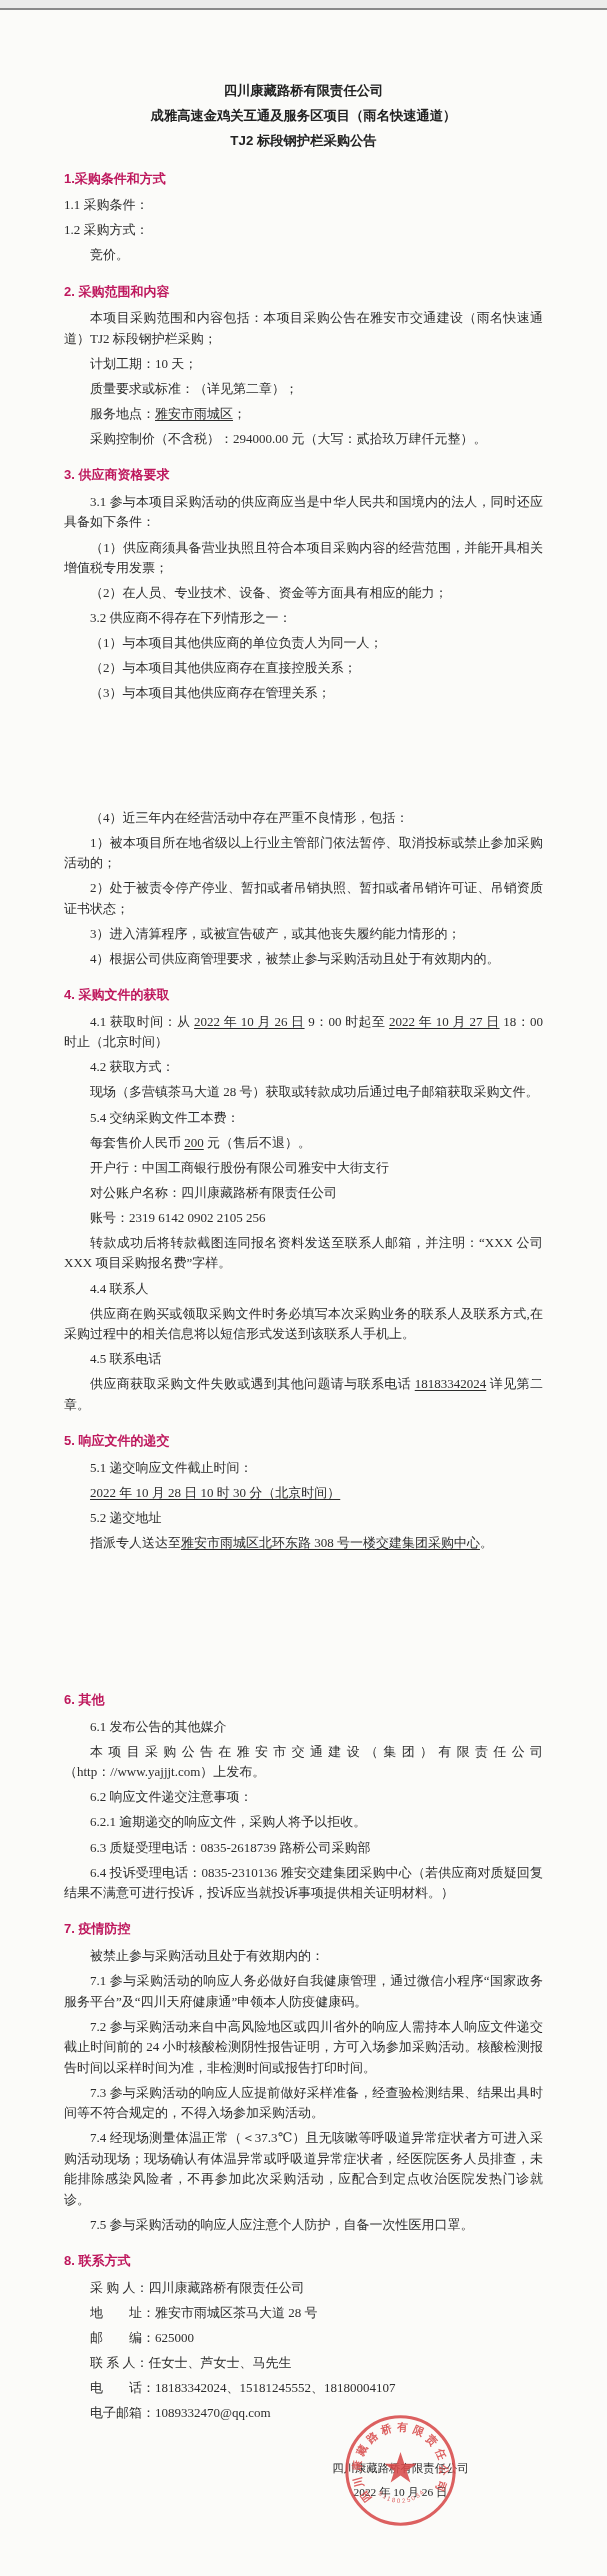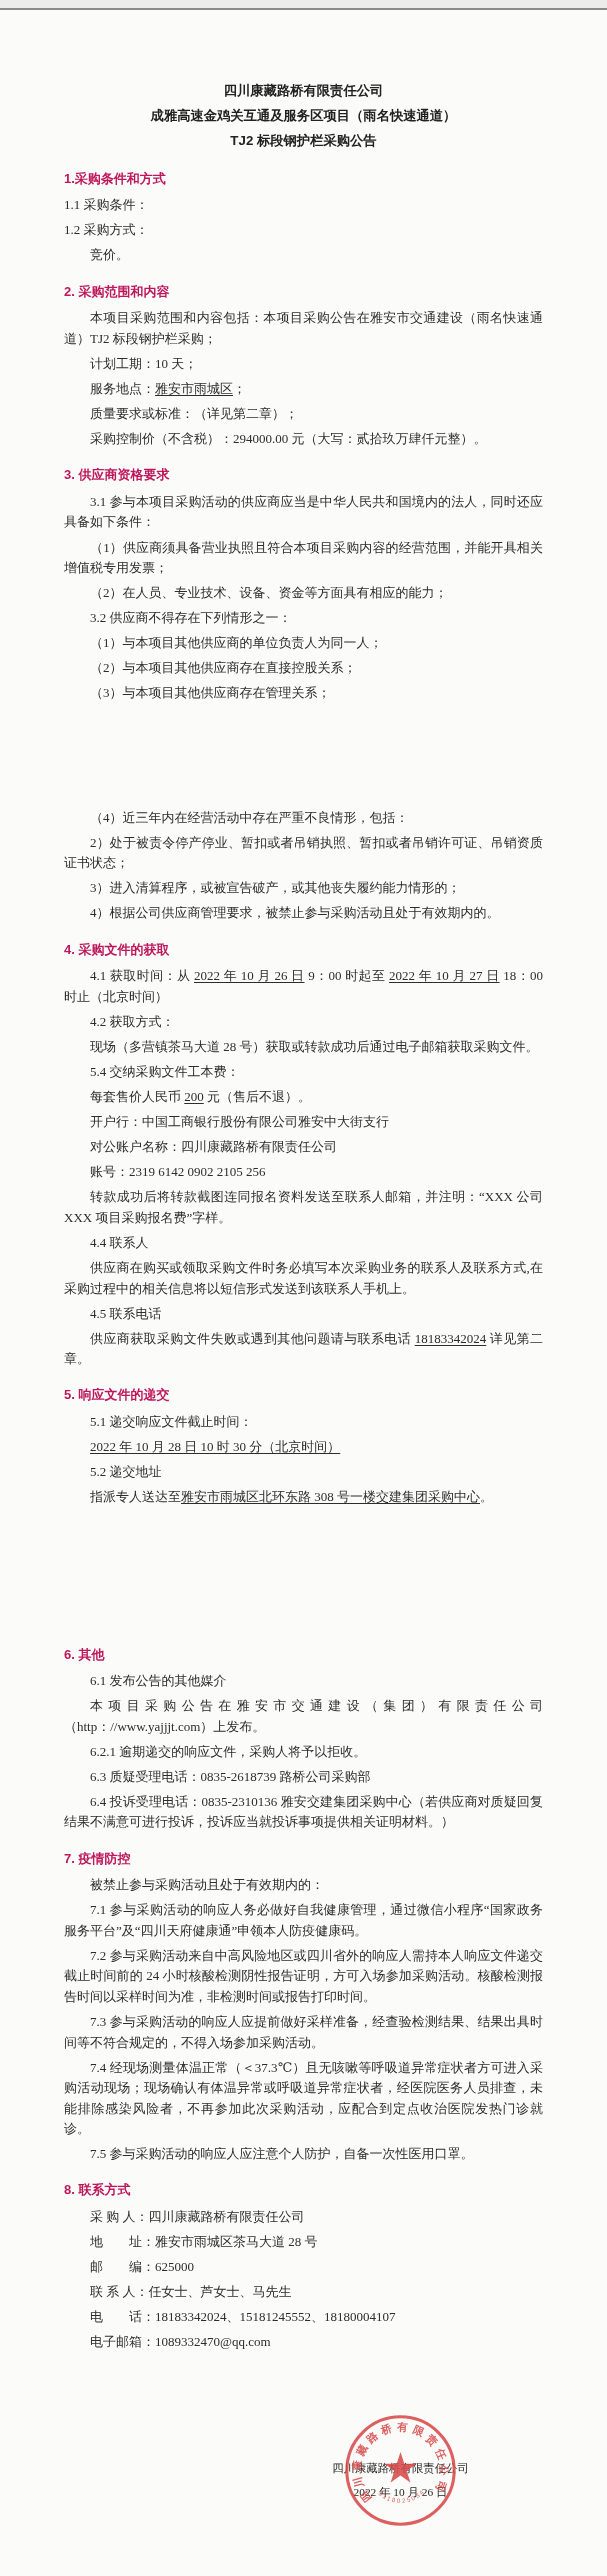--- a/index.html
+++ b/index.html
@@ -44,36 +44,37 @@
     <div class="title-line">TJ2 标段钢护栏采购公告</div>
 
     <h2>1.采购条件和方式</h2>
     <p class="flush">1.1 采购条件：</p>
     <p class="flush">1.2 采购方式：</p>
     <p>竞价。</p>
 
     <h2>2. 采购范围和内容</h2>
     <p>本项目采购范围和内容包括：本项目采购公告在雅安市交通建设（雨名快速通道）TJ2 标段钢护栏采购；</p>
     <p>计划工期：10 天；</p>
+    <p>质量要求或标准：（详见第二章）；</p>
     <p><span>服务地点：</span><span class="u">雅安市雨城区</span><span>；</span></p>
-    <p>质量要求或标准：（详见第二章）；</p>
     <p>采购控制价（不含税）：294000.00 元（大写：贰拾玖万肆仟元整）。</p>
 
     <h2>3. 供应商资格要求</h2>
     <p>3.1 参与本项目采购活动的供应商应当是中华人民共和国境内的法人，同时还应具备如下条件：</p>
     <p>（1）供应商须具备营业执照且符合本项目采购内容的经营范围，并能开具相关增值税专用发票；</p>
     <p>（2）在人员、专业技术、设备、资金等方面具有相应的能力；</p>
     <p>3.2 供应商不得存在下列情形之一：</p>
     <p>（1）与本项目其他供应商的单位负责人为同一人；</p>
     <p>（2）与本项目其他供应商存在直接控股关系；</p>
     <p>（3）与本项目其他供应商存在管理关系；</p>
 
     <div class="gap1"></div>
 
     <p>（4）近三年内在经营活动中存在严重不良情形，包括：</p>
+    <p>1）被本项目所在地省级以上行业主管部门依法暂停、取消投标或禁止参加采购活动的；</p>
     <p>2）处于被责令停产停业、暂扣或者吊销执照、暂扣或者吊销许可证、吊销资质证书状态；</p>
     <p>3）进入清算程序，或被宣告破产，或其他丧失履约能力情形的；</p>
     <p>4）根据公司供应商管理要求，被禁止参与采购活动且处于有效期内的。</p>
 
     <h2>4. 采购文件的获取</h2>
     <p><span>4.1 获取时间：从 </span><span class="u">2022 年 10 月 26 日</span><span> 9：00 时起至 </span><span class="u">2022 年 10 月 27 日</span><span> 18：00 时止（北京时间）</span></p>
     <p>4.2 获取方式：</p>
     <p>现场（多营镇茶马大道 28 号）获取或转款成功后通过电子邮箱获取采购文件。</p>
     <p>5.4 交纳采购文件工本费：</p>
     <p><span>每套售价人民币 </span><span class="u">200</span><span> 元（售后不退）。</span></p>
@@ -90,20 +91,21 @@
     <p>5.1 递交响应文件截止时间：</p>
     <p><span class="u">2022 年 10 月 28 日 10 时 30 分（北京时间）</span></p>
     <p>5.2 递交地址</p>
     <p><span>指派专人送达至</span><span class="u">雅安市雨城区北环东路 308 号一楼交建集团采购中心</span><span>。</span></p>
 
     <div class="gap2"></div>
 
     <h2>6. 其他</h2>
     <p>6.1 发布公告的其他媒介</p>
     <p>本项目采购公告在雅安市交通建设（集团）有限责任公司（http：//www.yajjjt.com）上发布。</p>
+    <p>6.2 响应文件递交注意事项：</p>
     <p>6.2.1 逾期递交的响应文件，采购人将予以拒收。</p>
     <p>6.3 质疑受理电话：0835-2618739 路桥公司采购部</p>
     <p>6.4 投诉受理电话：0835-2310136 雅安交建集团采购中心（若供应商对质疑回复结果不满意可进行投诉，投诉应当就投诉事项提供相关证明材料。）</p>
 
     <h2>7. 疫情防控</h2>
     <p>被禁止参与采购活动且处于有效期内的：</p>
     <p>7.1 参与采购活动的响应人务必做好自我健康管理，通过微信小程序“国家政务服务平台”及“四川天府健康通”申领本人防疫健康码。</p>
     <p>7.2 参与采购活动来自中高风险地区或四川省外的响应人需持本人响应文件递交截止时间前的 24 小时核酸检测阴性报告证明，方可入场参加采购活动。核酸检测报告时间以采样时间为准，非检测时间或报告打印时间。</p>
     <p>7.3 参与采购活动的响应人应提前做好采样准备，经查验检测结果、结果出具时间等不符合规定的，不得入场参加采购活动。</p>
     <p>7.4 经现场测量体温正常（＜37.3℃）且无咳嗽等呼吸道异常症状者方可进入采购活动现场；现场确认有体温异常或呼吸道异常症状者，经医院医务人员排查，未能排除感染风险者，不再参加此次采购活动，应配合到定点收治医院发热门诊就诊。</p>

